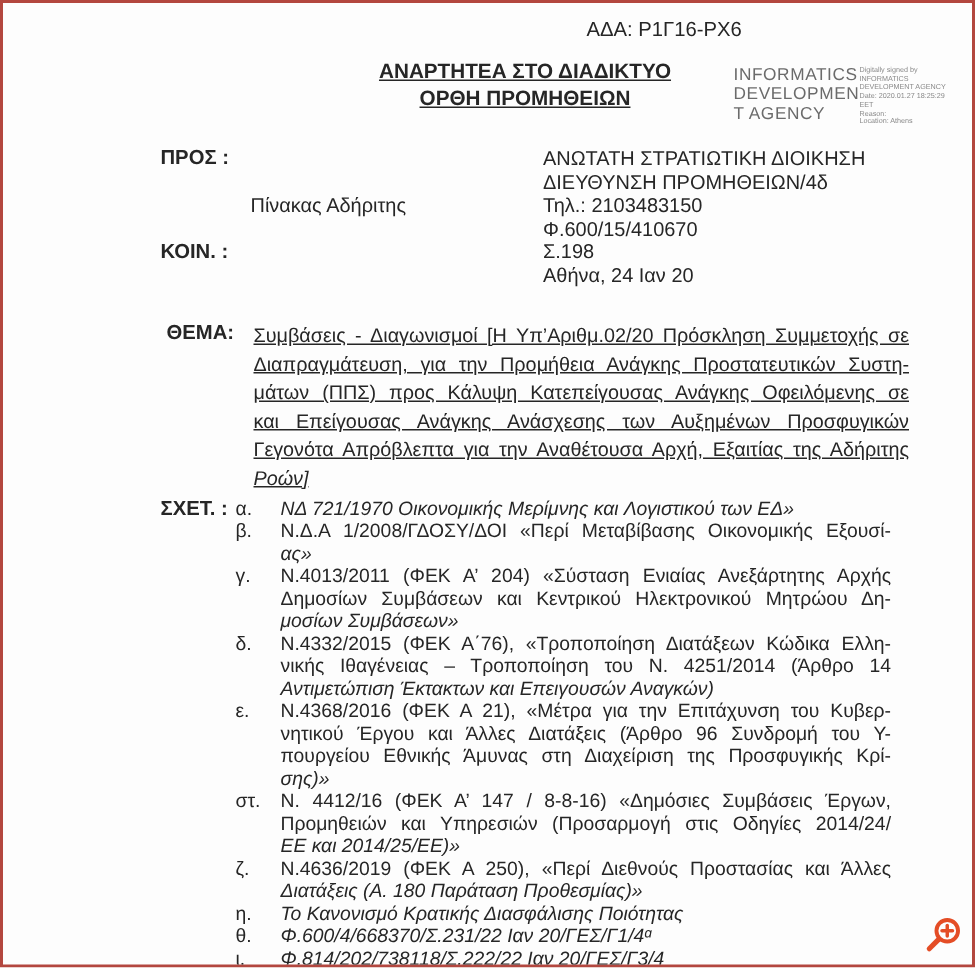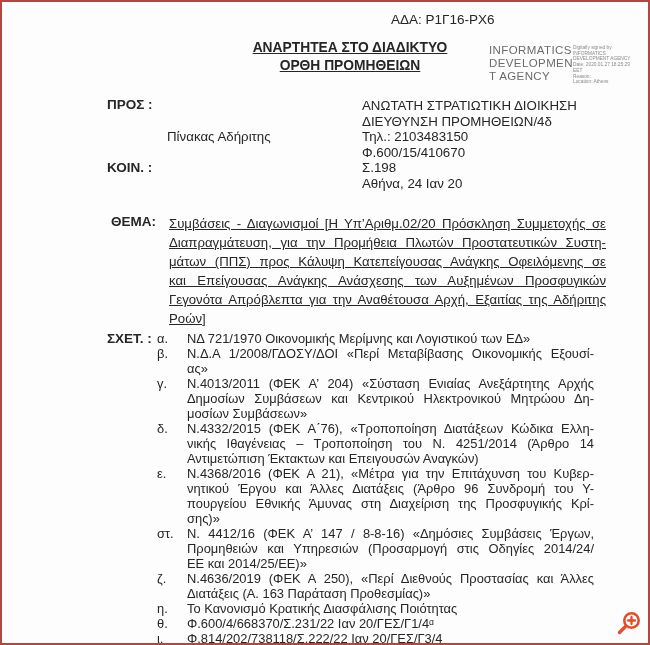--- a/index.html
+++ b/index.html
@@ -37,21 +37,21 @@
   .thema-lbl { left: 109px; top: 212px; }
   .subject-text { left: 155px; top: 212px; width: 437px; font-size: 13.2px; line-height: 19px; margin-left: 12px; }
   .subject-text .jline { text-decoration: underline; }
   .sxet-lbl { left: 105px; top: 329px; }
   .refs { left: 155px; top: 329px; width: 437px; font-size: 12.9px; line-height: 15px; }
   .ref-row { position: relative; padding-left: 30px; }
   .ref-idx { position: absolute; left: 0; top: 0; }
   .ref-body { width: 407px; }
   .ref-body.u .jline { text-decoration: underline; }
   .jline { text-align: justify; text-align-last: justify; }
-  .jline.lastline { text-align: justify; text-align-last: left; }
+  .jline.lastline { text-align: justify; text-align-last: left; font-style: italic; }
   .zoom-btn { right: 5px; bottom: 5px; width: 28px; height: 28px; cursor: pointer; }
 </style>
 </head>
 <body>
 
 <div class="frame">
 
   <div class="abs ada">ΑΔΑ: Ρ1Γ16-ΡΧ6</div>
 
   <div class="abs banner">
@@ -83,21 +83,21 @@
       <div>ΔΙΕΥΘΥΝΣΗ ΠΡΟΜΗΘΕΙΩΝ/4δ</div>
       <div>Τηλ.: 2103483150</div>
       <div>Φ.600/15/410670</div>
       <div>Σ.198</div>
       <div>Αθήνα, 24 Ιαν 20</div>
     </div>
 
   <div class="abs lbl thema-lbl">ΘΕΜΑ:</div>
   <div class="abs subject-text">
       <div class="jline">Συμβάσεις - Διαγωνισμοί [Η Υπ’Αριθμ.02/20 Πρόσκληση Συμμετοχής σε</div>
-      <div class="jline">Διαπραγμάτευση, για την Προμήθεια Πλωτών Προστατευτικών Συστη-</div>
+      <div class="jline">Διαπραγμάτευση, για την Προμήθεια Ανάγκης Προστατευτικών Συστη-</div>
       <div class="jline">μάτων (ΠΠΣ) προς Κάλυψη Κατεπείγουσας Ανάγκης Οφειλόμενης σε</div>
       <div class="jline">και Επείγουσας Ανάγκης Ανάσχεσης των Αυξημένων Προσφυγικών</div>
       <div class="jline">Γεγονότα Απρόβλεπτα για την Αναθέτουσα Αρχή, Εξαιτίας της Αδήριτης</div>
       <div class="jline lastline">Ροών]</div>
     </div>
 
   <div class="abs lbl sxet-lbl">ΣΧΕΤ. :</div>
   <div class="abs refs">
       <div class="ref-row">
         <span class="ref-idx">α.</span>
@@ -142,21 +142,21 @@
         <div class="ref-body">
           <div class="jline">Ν. 4412/16 (ΦΕΚ Α’ 147 / 8-8-16) «Δημόσιες Συμβάσεις Έργων,</div>
           <div class="jline">Προμηθειών και Υπηρεσιών (Προσαρμογή στις Οδηγίες 2014/24/</div>
           <div class="jline lastline">ΕΕ και 2014/25/ΕΕ)»</div>
         </div>
       </div>
       <div class="ref-row">
         <span class="ref-idx">ζ.</span>
         <div class="ref-body">
           <div class="jline">Ν.4636/2019 (ΦΕΚ Α 250), «Περί Διεθνούς Προστασίας και Άλλες</div>
-          <div class="jline lastline">Διατάξεις (Α. 163 Παράταση Προθεσμίας)»</div>
+          <div class="jline lastline">Διατάξεις (Α. 180 Παράταση Προθεσμίας)»</div>
         </div>
       </div>
       <div class="ref-row">
         <span class="ref-idx">η.</span>
         <div class="ref-body">
           <div class="jline lastline">Το Κανονισμό Κρατικής Διασφάλισης Ποιότητας</div>
         </div>
       </div>
       <div class="ref-row">
         <span class="ref-idx">θ.</span>

